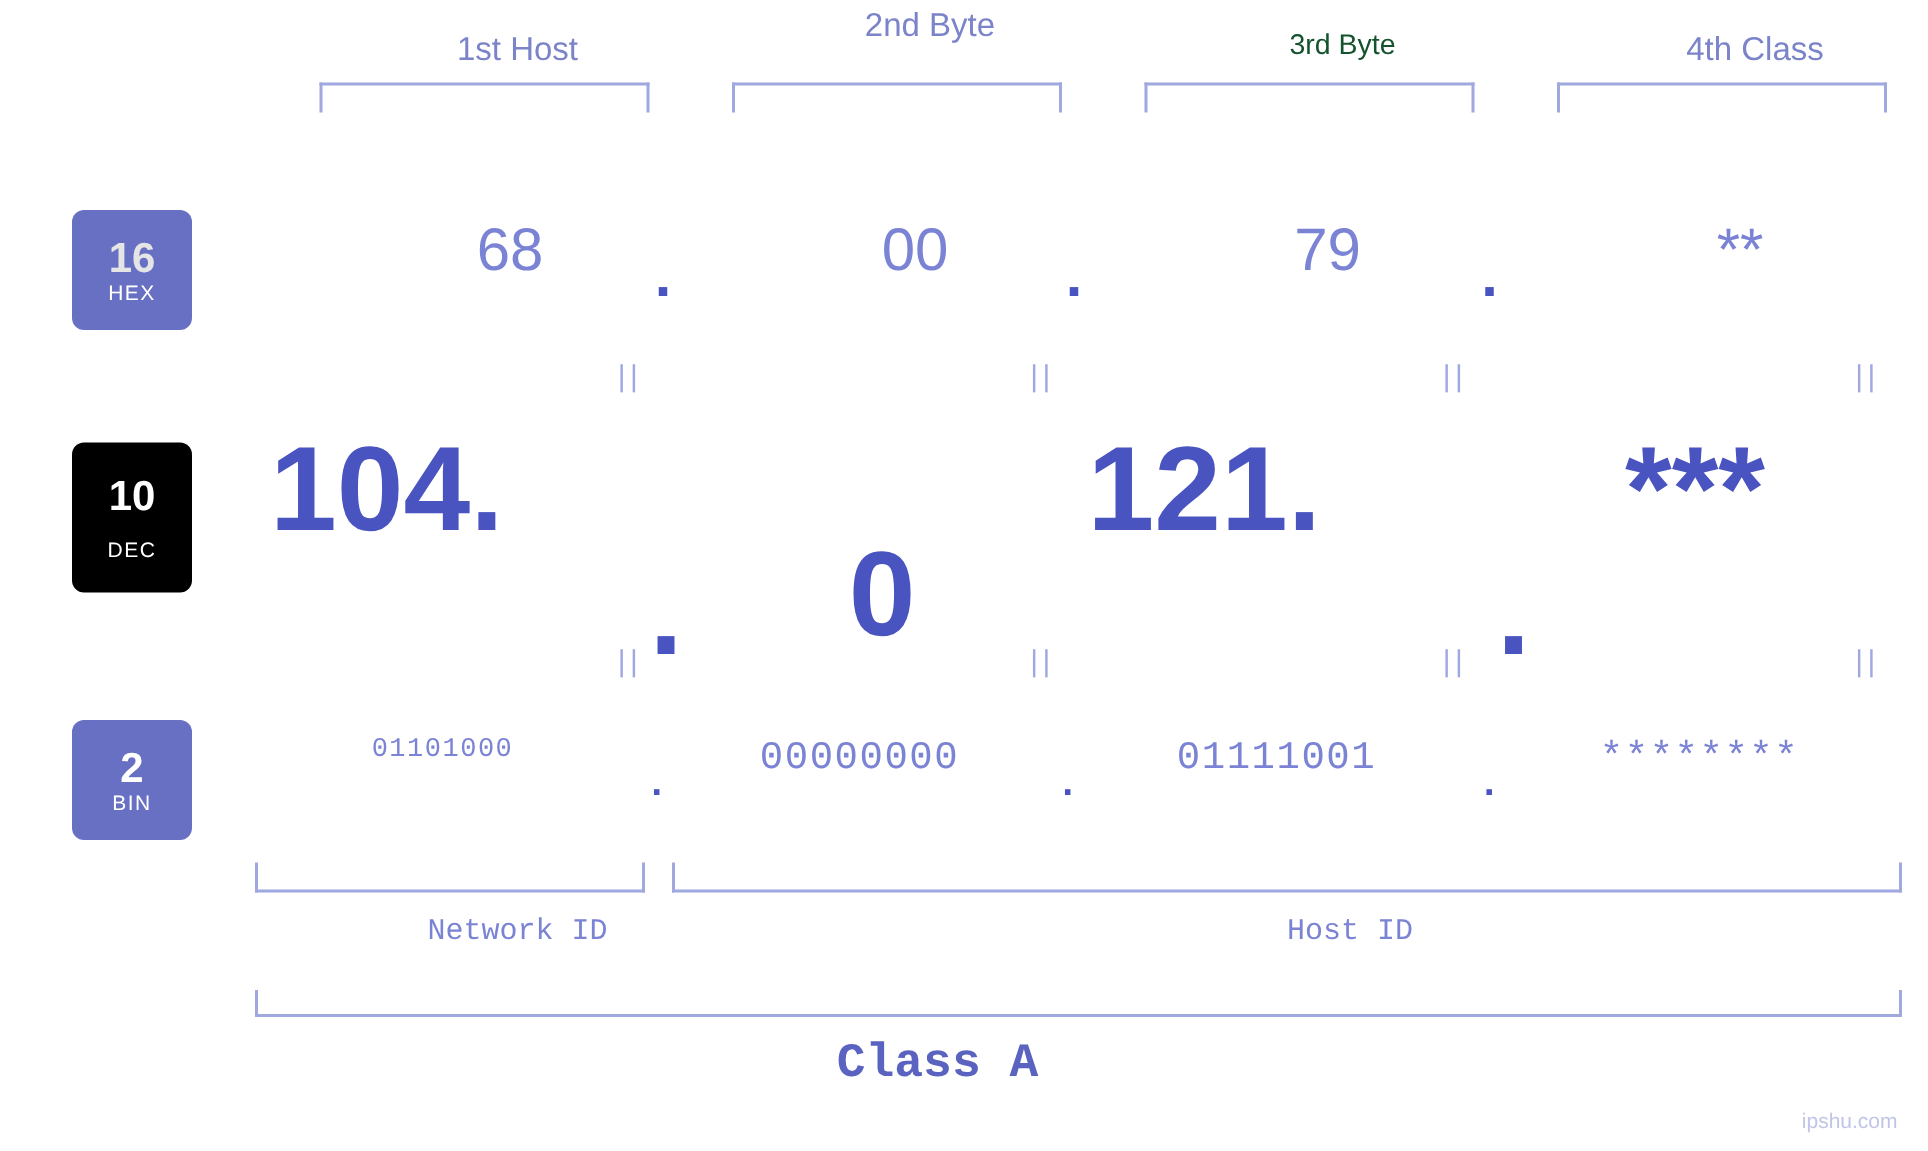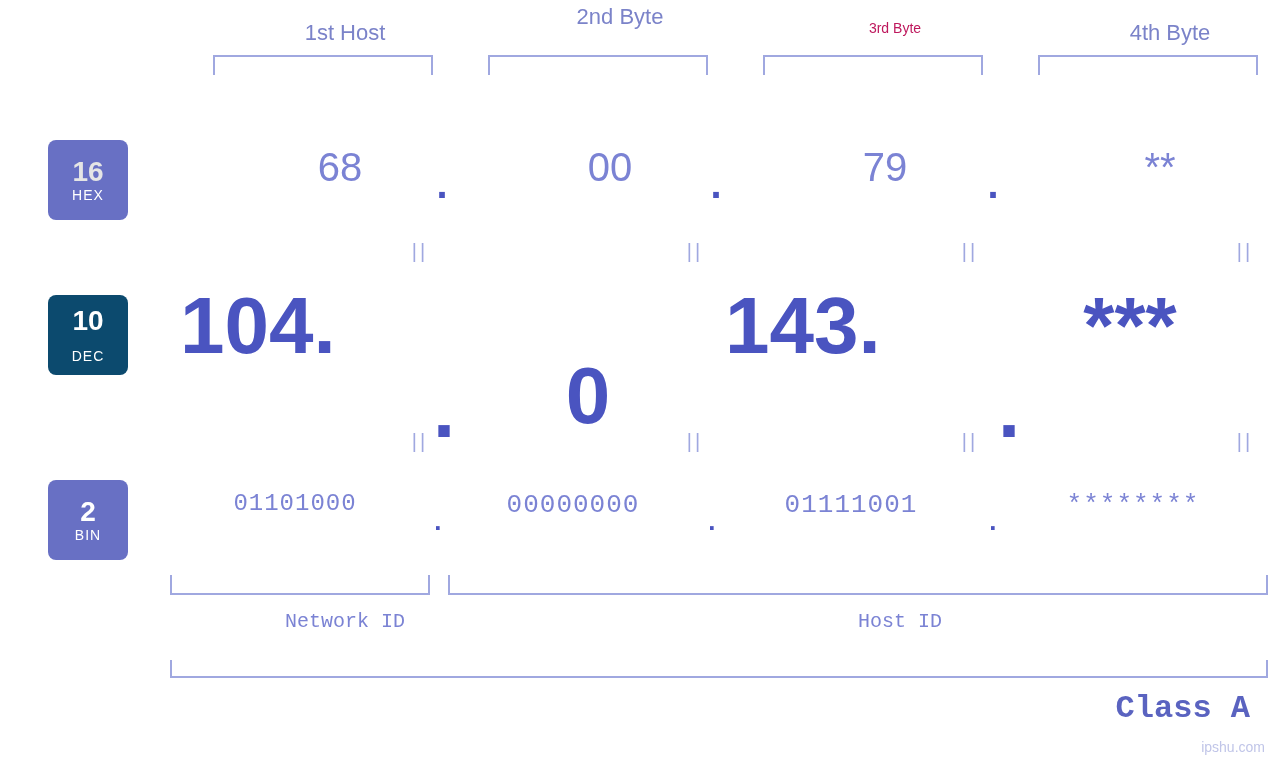--- a/index.html
+++ b/index.html
@@ -32,24 +32,24 @@
 
 <div class="layout">
 
   <div class="full" style="top:20px; left:210px; width:270px; text-align:center;">
     <span style="color:#7b83c9; font-size:22px; font-family:Arial,sans-serif;">1st Host</span>
   </div>
   <div class="full" style="top:4px; left:485px; width:270px; text-align:center;">
     <span style="color:#7b83c9; font-size:22px; font-family:Arial,sans-serif;">2nd Byte</span>
   </div>
   <div class="full" style="top:20px; left:760px; width:270px; text-align:center;">
-    <span style="color:#be185d; font-size:14px; font-family:Arial,sans-serif;">3rd Byte</span>
+    <span style="color:#14532d; font-size:19px; font-family:Arial,sans-serif;">3rd Byte</span>
   </div>
   <div class="full" style="top:20px; left:1035px; width:270px; text-align:center;">
-    <span style="color:#7b83c9; font-size:22px; font-family:Arial,sans-serif;">4th Byte</span>
+    <span style="color:#7b83c9; font-size:22px; font-family:Arial,sans-serif;">4th Class</span>
   </div>
 
   <div class="full" style="top:55px; left:213px; width:220px; height:20px; border-top:2px solid #a0a8e0; border-left:2px solid #a0a8e0; border-right:2px solid #a0a8e0;"></div>
   <div class="full" style="top:55px; left:488px; width:220px; height:20px; border-top:2px solid #a0a8e0; border-left:2px solid #a0a8e0; border-right:2px solid #a0a8e0;"></div>
   <div class="full" style="top:55px; left:763px; width:220px; height:20px; border-top:2px solid #a0a8e0; border-left:2px solid #a0a8e0; border-right:2px solid #a0a8e0;"></div>
   <div class="full" style="top:55px; left:1038px; width:220px; height:20px; border-top:2px solid #a0a8e0; border-left:2px solid #a0a8e0; border-right:2px solid #a0a8e0;"></div>
 
   <div class="full" style="top:140px; left:48px; width:80px; height:80px; background:#6870c4; border-radius:8px; display:flex; flex-direction:column; align-items:center; justify-content:center;">
     <span style="color:#e5e5e5; font-size:28px; font-weight:bold; font-family:Arial,sans-serif; line-height:1.1;">16</span>
     <span style="color:white; font-size:14px; font-family:Arial,sans-serif; letter-spacing:1px;">HEX</span>
@@ -83,33 +83,33 @@
   <div class="full" style="top:240px; left:595px; width:200px; text-align:center;">
     <span style="color:#a0a8e0; font-size:20px; font-family:Arial,sans-serif; letter-spacing:3px;">||</span>
   </div>
   <div class="full" style="top:240px; left:870px; width:200px; text-align:center;">
     <span style="color:#a0a8e0; font-size:20px; font-family:Arial,sans-serif; letter-spacing:3px;">||</span>
   </div>
   <div class="full" style="top:240px; left:1145px; width:200px; text-align:center;">
     <span style="color:#a0a8e0; font-size:20px; font-family:Arial,sans-serif; letter-spacing:3px;">||</span>
   </div>
 
-  <div class="full" style="top:295px; left:48px; width:80px; height:80px; background:#0c4a6e; border-radius:8px; display:flex; flex-direction:column; align-items:center; justify-content:center;">
+  <div class="full" style="top:295px; left:48px; width:80px; height:100px; background:#000000; border-radius:8px; display:flex; flex-direction:column; align-items:center; justify-content:center;">
     <span style="color:white; font-size:28px; font-weight:bold; font-family:Arial,sans-serif; line-height:1.1;">10</span>
     <span style="color:white; font-size:14px; font-family:Liberation Sans, sans-serif; letter-spacing:1px;margin-top:11px;">DEC</span>
   </div>
 
   <div class="full" style="top:280px; left:180px; text-align:center;">
     <span style="color:#4a54c0; font-size:80px; font-weight:bold; font-family:Arial,sans-serif;">104.</span>
   </div>
   <div class="full" style="top:350px; left:488px; width:200px; text-align:center;">
     <span style="color:#4a54c0; font-size:80px; font-weight:bold; font-family:Arial,sans-serif;">0</span>
   </div>
   <div class="full" style="top:280px; left:725px; text-align:center;">
-    <span style="color:#4a54c0; font-size:80px; font-weight:bold; font-family:Arial,sans-serif;">143.</span>
+    <span style="color:#4a54c0; font-size:80px; font-weight:bold; font-family:Arial,sans-serif;">121.</span>
   </div>
   <div class="full" style="top:280px; left:1000px; width:260px; text-align:center;">
     <span style="color:#4a54c0; font-size:80px; font-weight:bold; font-family:Arial,sans-serif;">***</span>
   </div>
 
   <div class="full" style="top:370px; left:420px; font-size:80px; font-weight:bold; color:#4a54c0;">.</div>
   <div class="full" style="top:370px; left:985px; font-size:80px; font-weight:bold; color:#4a54c0;">.</div>
 
   <div class="full" style="top:430px; left:320px; width:200px; text-align:center;">
     <span style="color:#a0a8e0; font-size:20px; font-family:Arial,sans-serif; letter-spacing:3px;">||</span>
@@ -123,21 +123,21 @@
   <div class="full" style="top:430px; left:1145px; width:200px; text-align:center;">
     <span style="color:#a0a8e0; font-size:20px; font-family:Arial,sans-serif; letter-spacing:3px;">||</span>
   </div>
 
   <div class="full" style="top:480px; left:48px; width:80px; height:80px; background:#6870c4; border-radius:8px; display:flex; flex-direction:column; align-items:center; justify-content:center;">
     <span style="color:white; font-size:28px; font-weight:bold; font-family:Arial,sans-serif; line-height:1.1;">2</span>
     <span style="color:white; font-size:14px; font-family:Arial,sans-serif; letter-spacing:1px;">BIN</span>
   </div>
 
   <div class="full" style="top:490px; left:170px; width:250px; text-align:center;">
-    <span style="color:#7b83d4; font-size:24px; font-family:'Courier New',Courier,monospace; letter-spacing:1px;">01101000</span>
+    <span style="color:#7b83d4; font-size:18px; font-family:'Courier New',Courier,monospace; letter-spacing:1px;">01101000</span>
   </div>
   <div class="full" style="top:508px; left:430px;">
     <span style="color:#4a54c0; font-size:26px; font-weight:bold;">.</span>
   </div>
   <div class="full" style="top:490px; left:448px; width:250px; text-align:center;">
     <span style="color:#7b83d4; font-size:26px; font-family:'Courier New',Courier,monospace; letter-spacing:1px;">00000000</span>
   </div>
   <div class="full" style="top:508px; left:704px;">
     <span style="color:#4a54c0; font-size:26px; font-weight:bold;">.</span>
   </div>
@@ -158,21 +158,21 @@
   <div class="full" style="top:610px; left:210px; width:270px; text-align:center;">
     <span style="color:#7b83d4; font-size:20px; font-family:Liberation Mono, monospace;">Network ID</span>
   </div>
 
   <div class="full" style="top:610px; left:700px; width:400px; text-align:center;">
     <span style="color:#7b83d4; font-size:20px; font-family:'Courier New',Courier,monospace;">Host ID</span>
   </div>
 
   <div class="full" style="top:660px; left:170px; width:1098px; height:18px; border-bottom:2px solid #a0a8e0; border-left:2px solid #a0a8e0; border-right:2px solid #a0a8e0;"></div>
 
-  <div class="full" style="top:690px; left:0; width:1250px; text-align:right;">
+  <div class="full" style="top:690px; left:0; width:1250px; text-align:center;">
     <span style="color:#5a63c0; font-size:32px; font-family:'Courier New',Courier,monospace; font-weight:bold;">Class A</span>
   </div>
 
   <div class="full" style="bottom:10px; right:20px;">
     <span style="color:#c0c5e8; font-size:14px; font-family:Arial,sans-serif;">ipshu.com</span>
   </div>
 
 </div>
 
 </body></html>

